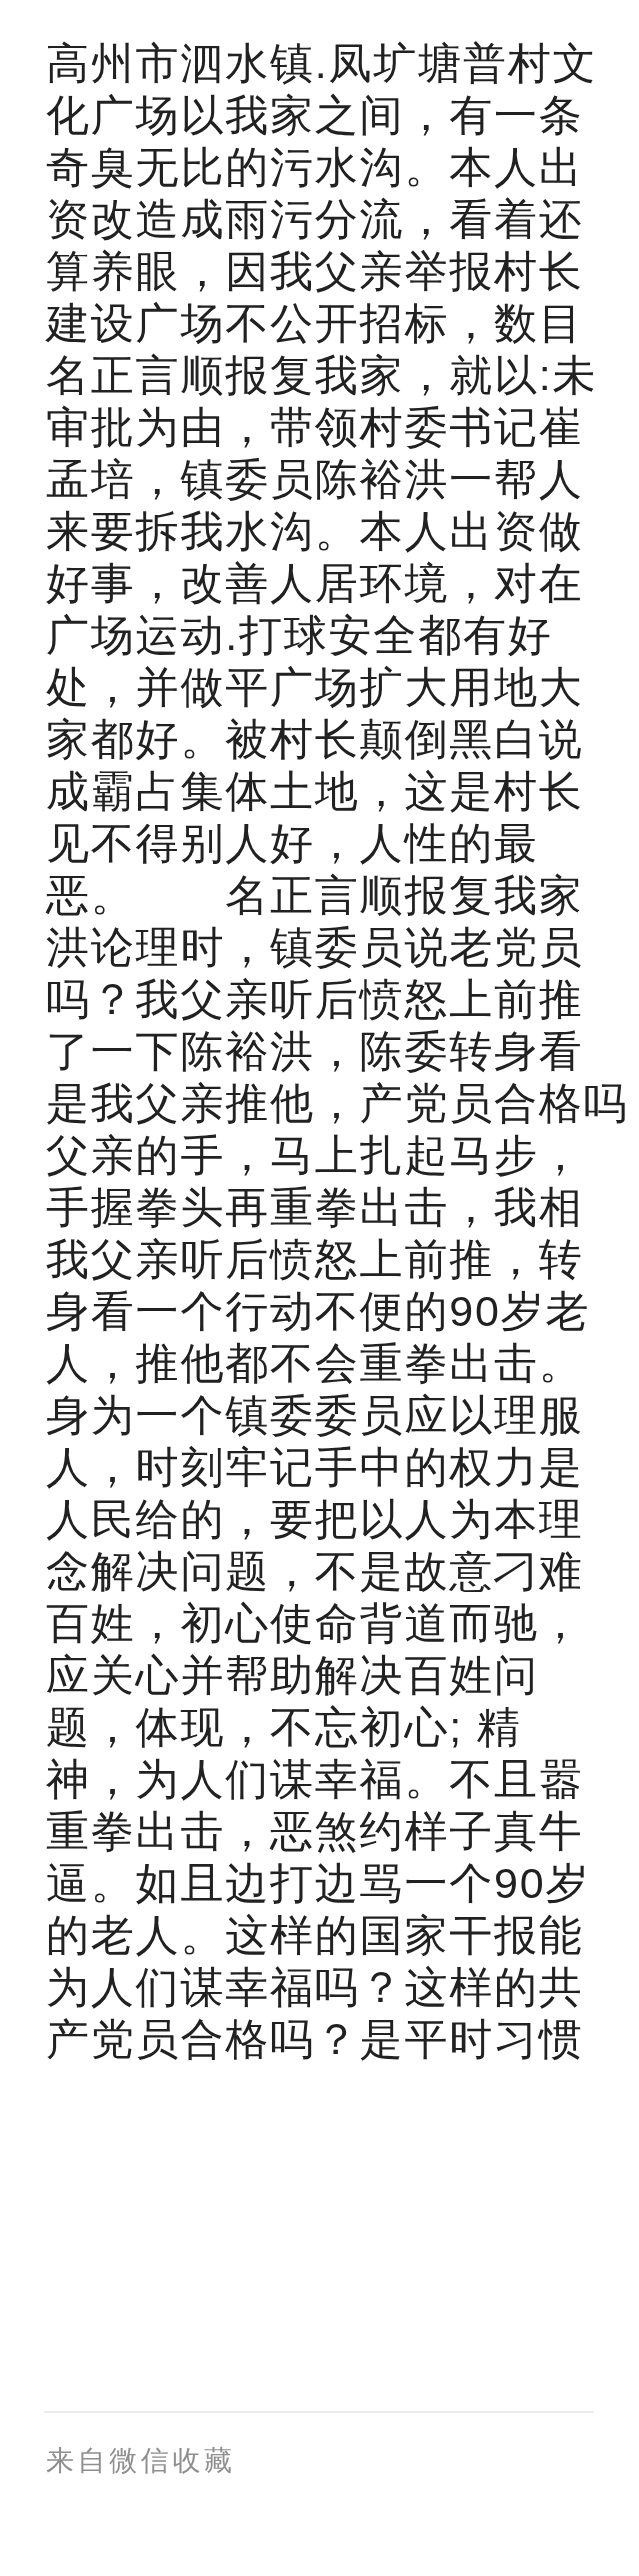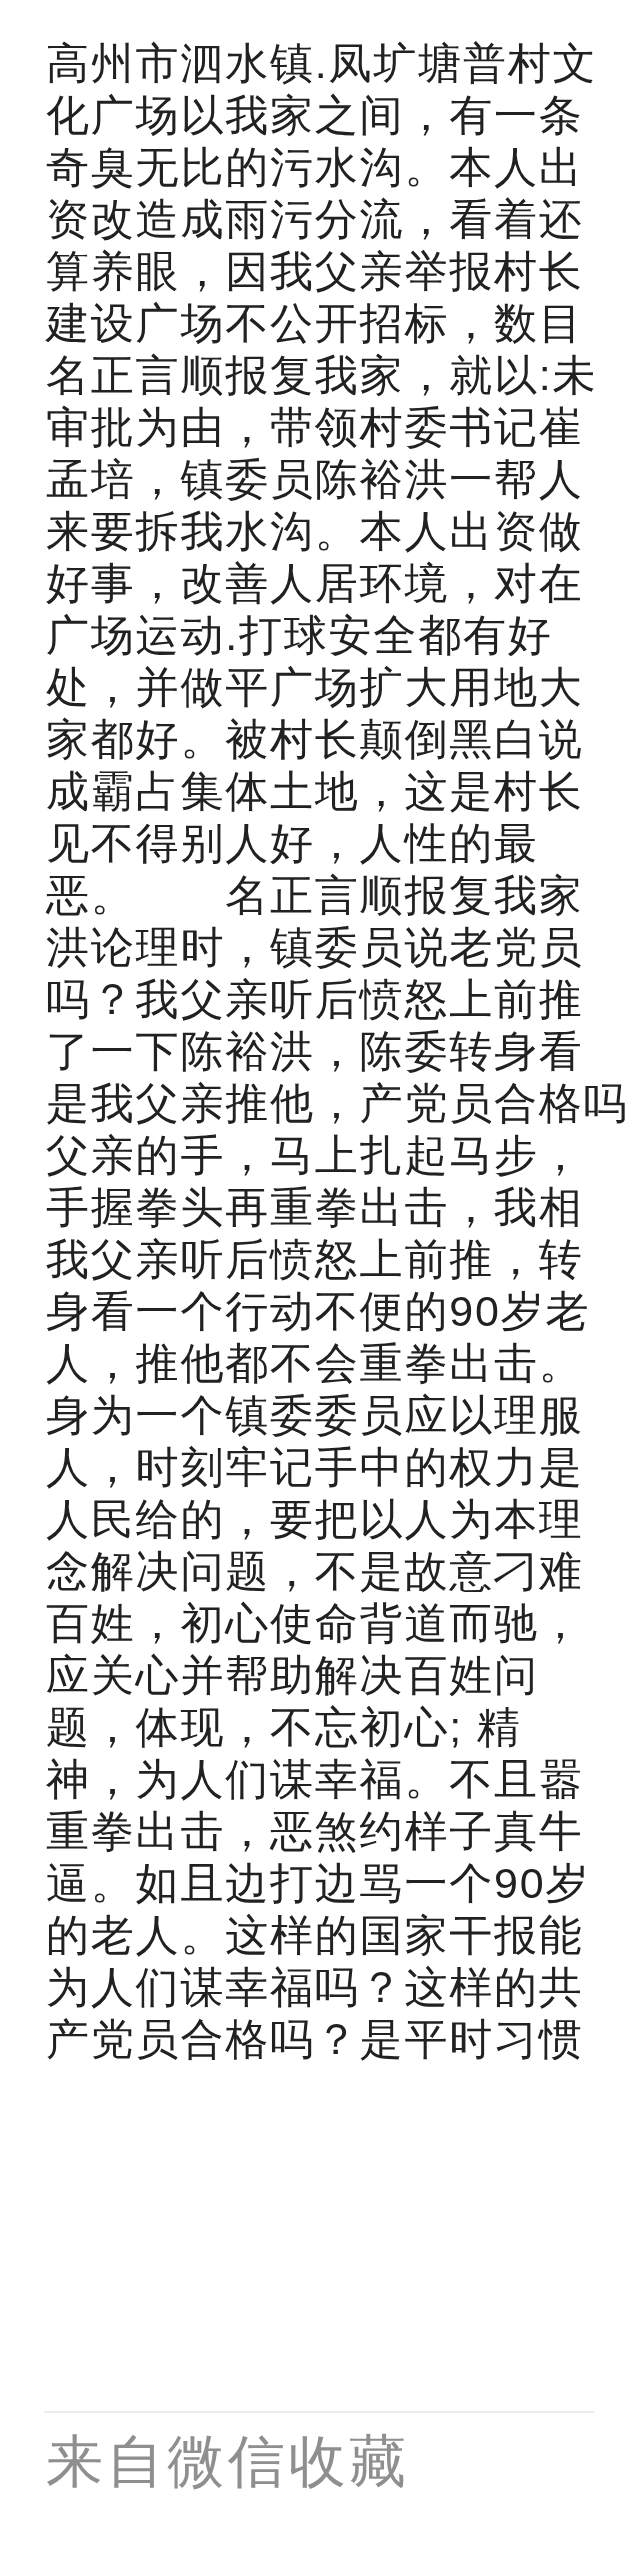--- a/index.html
+++ b/index.html
@@ -40,21 +40,21 @@
     left: 44px;
     width: 550px;
     height: 1.8px;
     background: #ececec;
   }
   .footer-source {
     position: absolute;
     top: 2435px;
     left: 46px;
     color: #8f8f8f;
-    font-size: 57px;
+    font-size: 28px;
     line-height: 52px;
     letter-spacing: 3.6px;
     white-space: nowrap;
   }
 </style>
 </head>
 <body>
 
 <div class="note-page">
 

